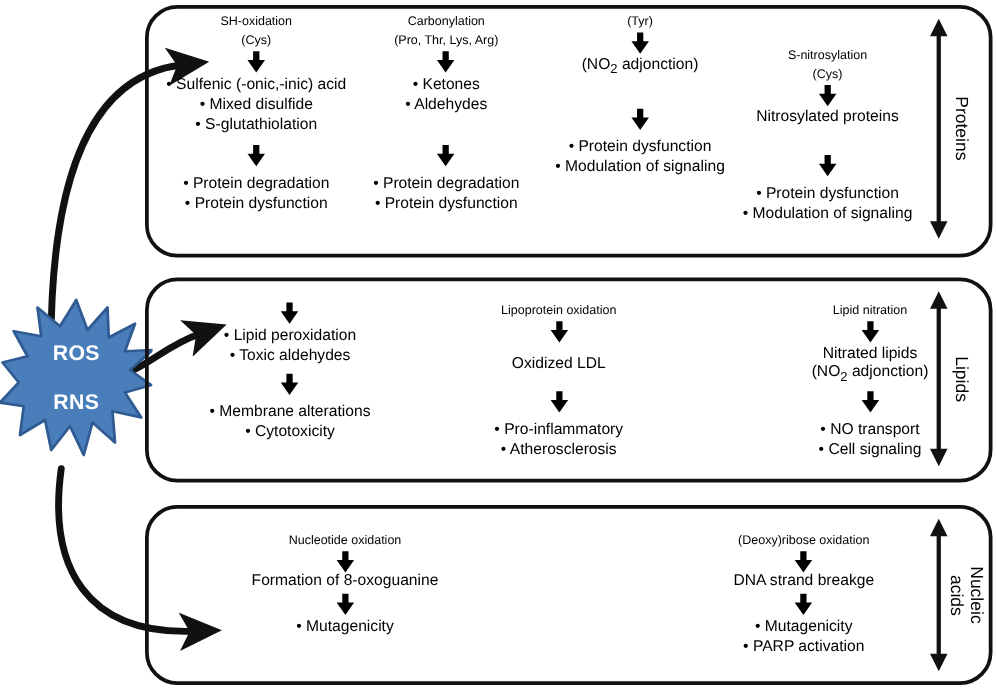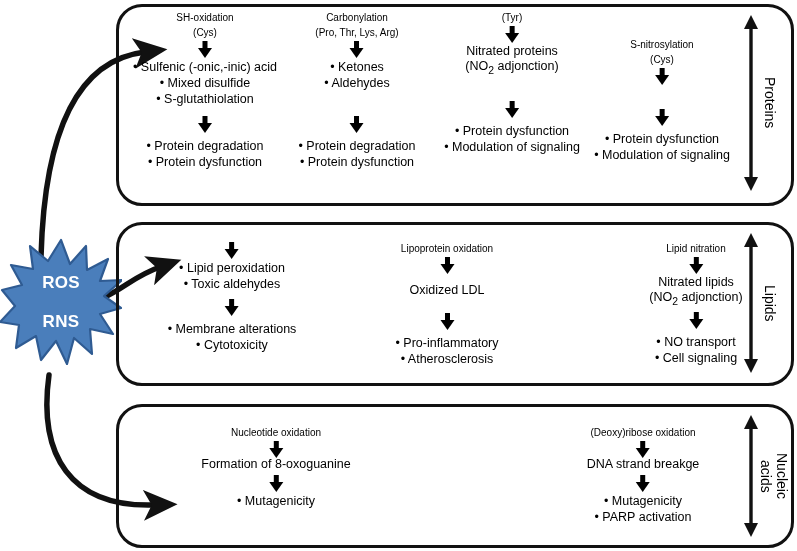--- a/index.html
+++ b/index.html
@@ -180,33 +180,33 @@
     <div class="darrow" style="margin-top:24px;"></div>
     <div class="bullets" style="margin-top:4px;">
       <div>• Protein degradation</div>
       <div>• Protein dysfunction</div>
     </div>
   </div>
 
   <div class="col" style="left:512px; top:10px;">
     <div class="hdr">(Tyr)</div>
     <div class="darrow"></div>
-    <div class="ctr">Nitrated proteins</div>
     <div class="ctr"><span>(NO</span><sub>2</sub><span> adjonction)</span></div>
     <div class="darrow" style="margin-top:22px;"></div>
     <div class="bullets" style="margin-top:4px;">
       <div>• Protein dysfunction</div>
       <div>• Modulation of signaling</div>
     </div>
   </div>
 
   <div class="col" style="left:662px; top:10px;margin-top:27px;">
     <div class="hdr">S-nitrosylation</div>
     <div class="hdr">(Cys)</div>
     <div class="darrow"></div>
+    <div class="ctr">Nitrosylated proteins</div>
     <div class="darrow" style="margin-top:22px;"></div>
     <div class="bullets" style="margin-top:4px;">
       <div>• Protein dysfunction</div>
       <div>• Modulation of signaling</div>
     </div>
   </div>
 
   <div class="vbar" style="left:742px; top:14px;">
     <svg width="18" height="178" viewBox="0 0 18 178">
       <line x1="9" y1="12" x2="9" y2="166" stroke="#111" stroke-width="3.4"></line>

